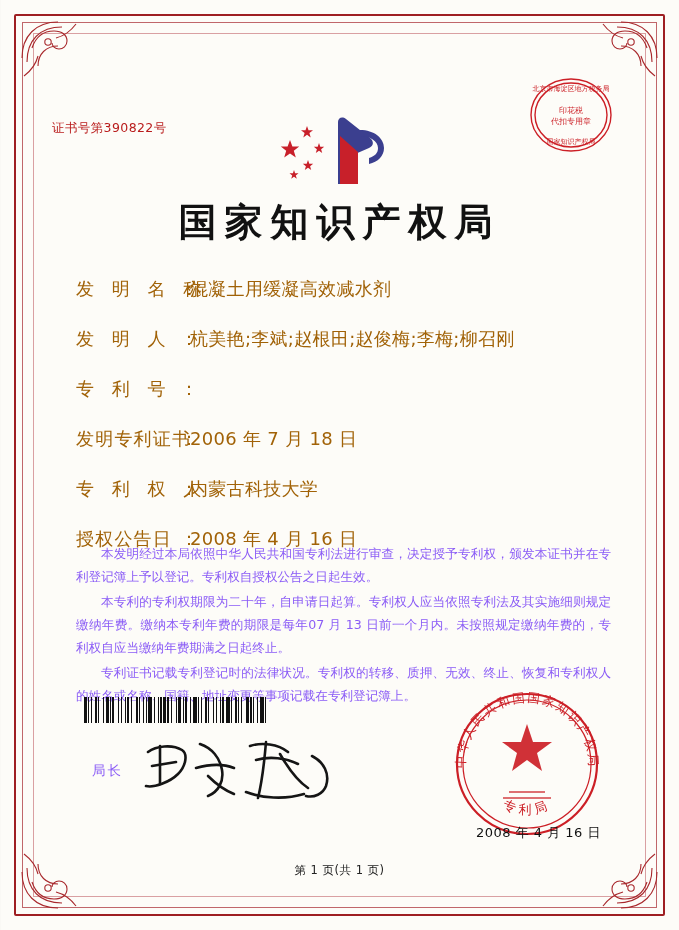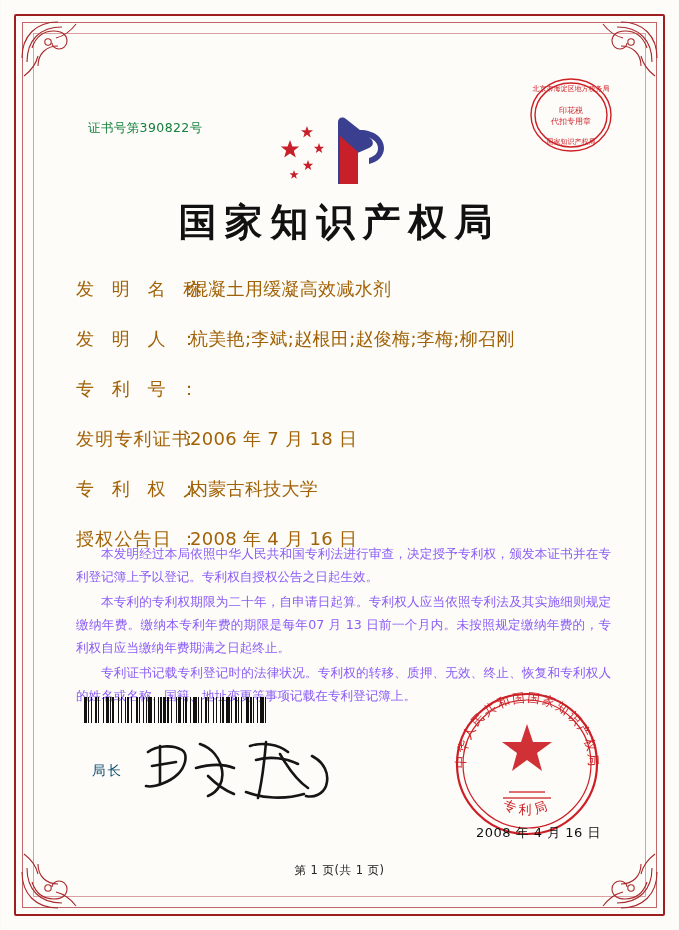--- a/index.html
+++ b/index.html
@@ -48,24 +48,23 @@
   
   .content {
     position: absolute;
     left: 42px; top: 42px; right: 42px; bottom: 42px;
   }
 
   .cert-no {
     position: absolute;
     left: 10px; top: 78px;
     font-size: 12.5px;
-    color: #15803d;
+    color: #b91c1c;
     letter-spacing: 0.4px;
     white-space: nowrap;
-    margin-left: 36px;
   }
 
   
   .logo {
     position: absolute;
     left: 232px; top: 68px;
     width: 150px; height: 78px;
   }
 
   
@@ -141,21 +140,21 @@
     position: absolute;
     right: 26px; top: 638px;
     width: 168px; height: 168px;
   }
 
   .director {
     position: absolute;
     left: 50px; top: 720px;
     font-size: 13.5px;
     letter-spacing: 2px;
-    color: #0c4a6e;
+    color: #8b5cf6;
     font-family: Liberation Mono, monospace;
   }
   .signature {
     position: absolute;
     left: 96px; top: 690px;
     width: 210px; height: 86px;
   }
 
   .issue-date {
     position: absolute;

